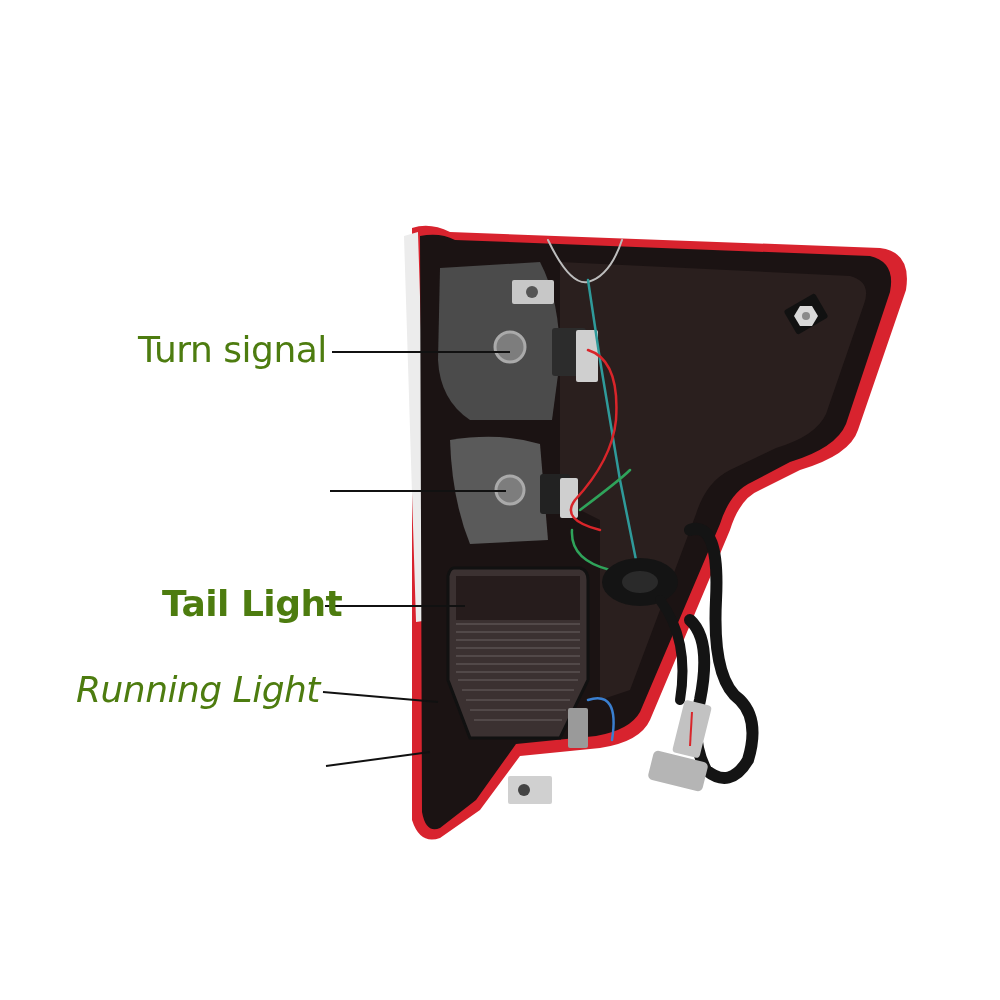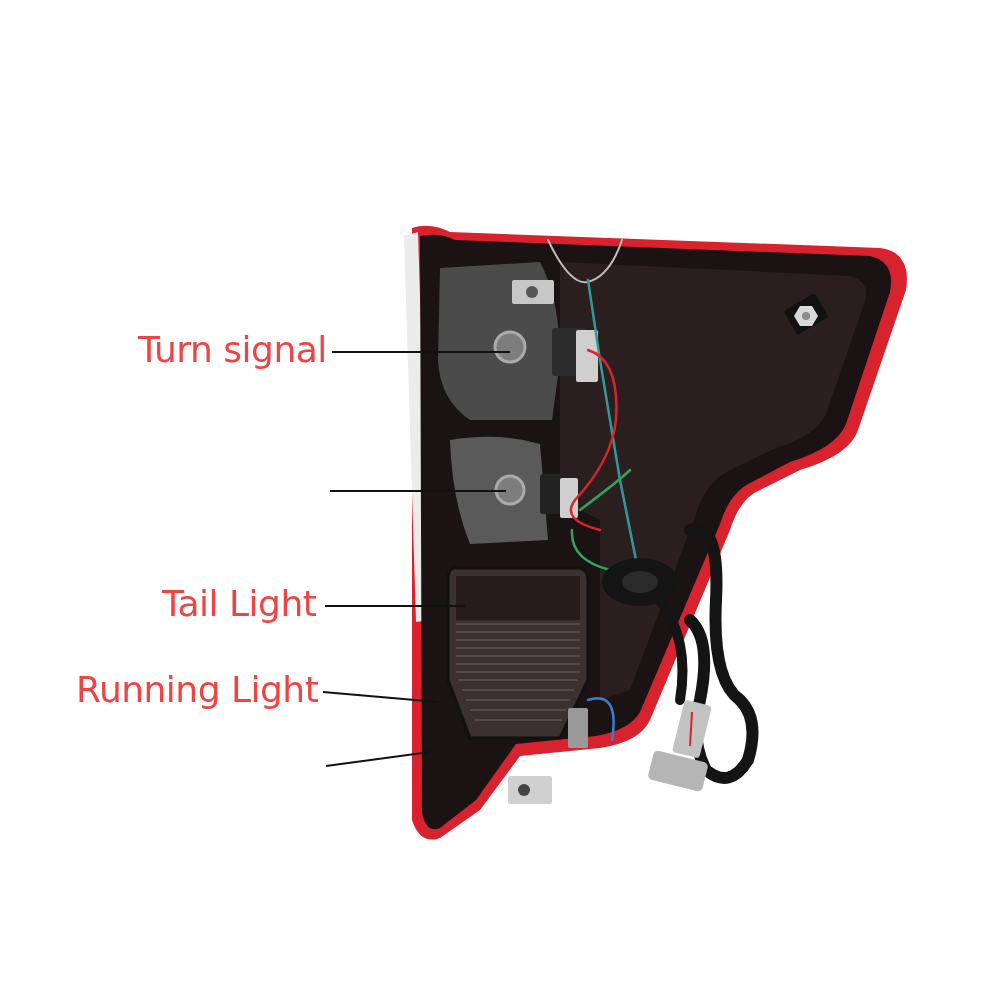--- a/index.html
+++ b/index.html
@@ -1,18 +1,18 @@
 <!DOCTYPE html>
 <html><head>
 <meta charset="utf-8">
 <style>
   html,body{margin:0;padding:0;background:#ffffff;}
   body{width:1000px;height:1000px;position:relative;overflow:hidden;font-family:"DejaVu Sans","Liberation Sans",sans-serif;}
   #stage{position:absolute;left:0;top:0;width:1000px;height:1000px;}
-  .callout{position:absolute;color:#ef4444;font-size:36px;line-height:1;white-space:nowrap;letter-spacing:-0.5px;}
+  .callout{position:absolute;color:#4d7c0f;font-size:36px;line-height:1;white-space:nowrap;letter-spacing:-0.5px;}
 </style>
 </head>
 <body>
 
 <div id="stage">
   <svg width="1000" height="1000" viewBox="0 0 1000 1000">
 
     <path d="M412 228 Q430 222 450 232 L880 248 Q912 252 906 290 L858 430 Q850 455 800 470 L760 490 Q740 498 730 530 L650 720 Q640 742 600 748 L520 756 L480 810 L440 838 Q420 845 412 820 Z" fill="#d8232e"></path>
 
     <path d="M404 236 L418 232 L430 620 L416 622 Z" fill="#ececec"></path>
@@ -92,15 +92,15 @@
     <g stroke="#111" stroke-width="2">
       <line x1="332" y1="352" x2="510" y2="352"></line>
       <line x1="330" y1="491" x2="506" y2="491"></line>
       <line x1="325" y1="606" x2="465" y2="606"></line>
       <line x1="323" y1="692" x2="438" y2="702"></line>
       <line x1="326" y1="766" x2="430" y2="752"></line>
     </g>
   </svg>
 
   <div class="callout" style="left:138px;top:332px;">Turn signal</div>
-  <div class="callout" style="left:162px;top:586px;">Tail Light</div>
-  <div class="callout" style="left:76px;top:672px;">Running Light</div>
+  <div class="callout" style="left:162px;top:586px;font-weight:bold;">Tail Light</div>
+  <div class="callout" style="left:76px;top:672px;font-style:italic;">Running Light</div>
 </div>
 
 </body></html>

